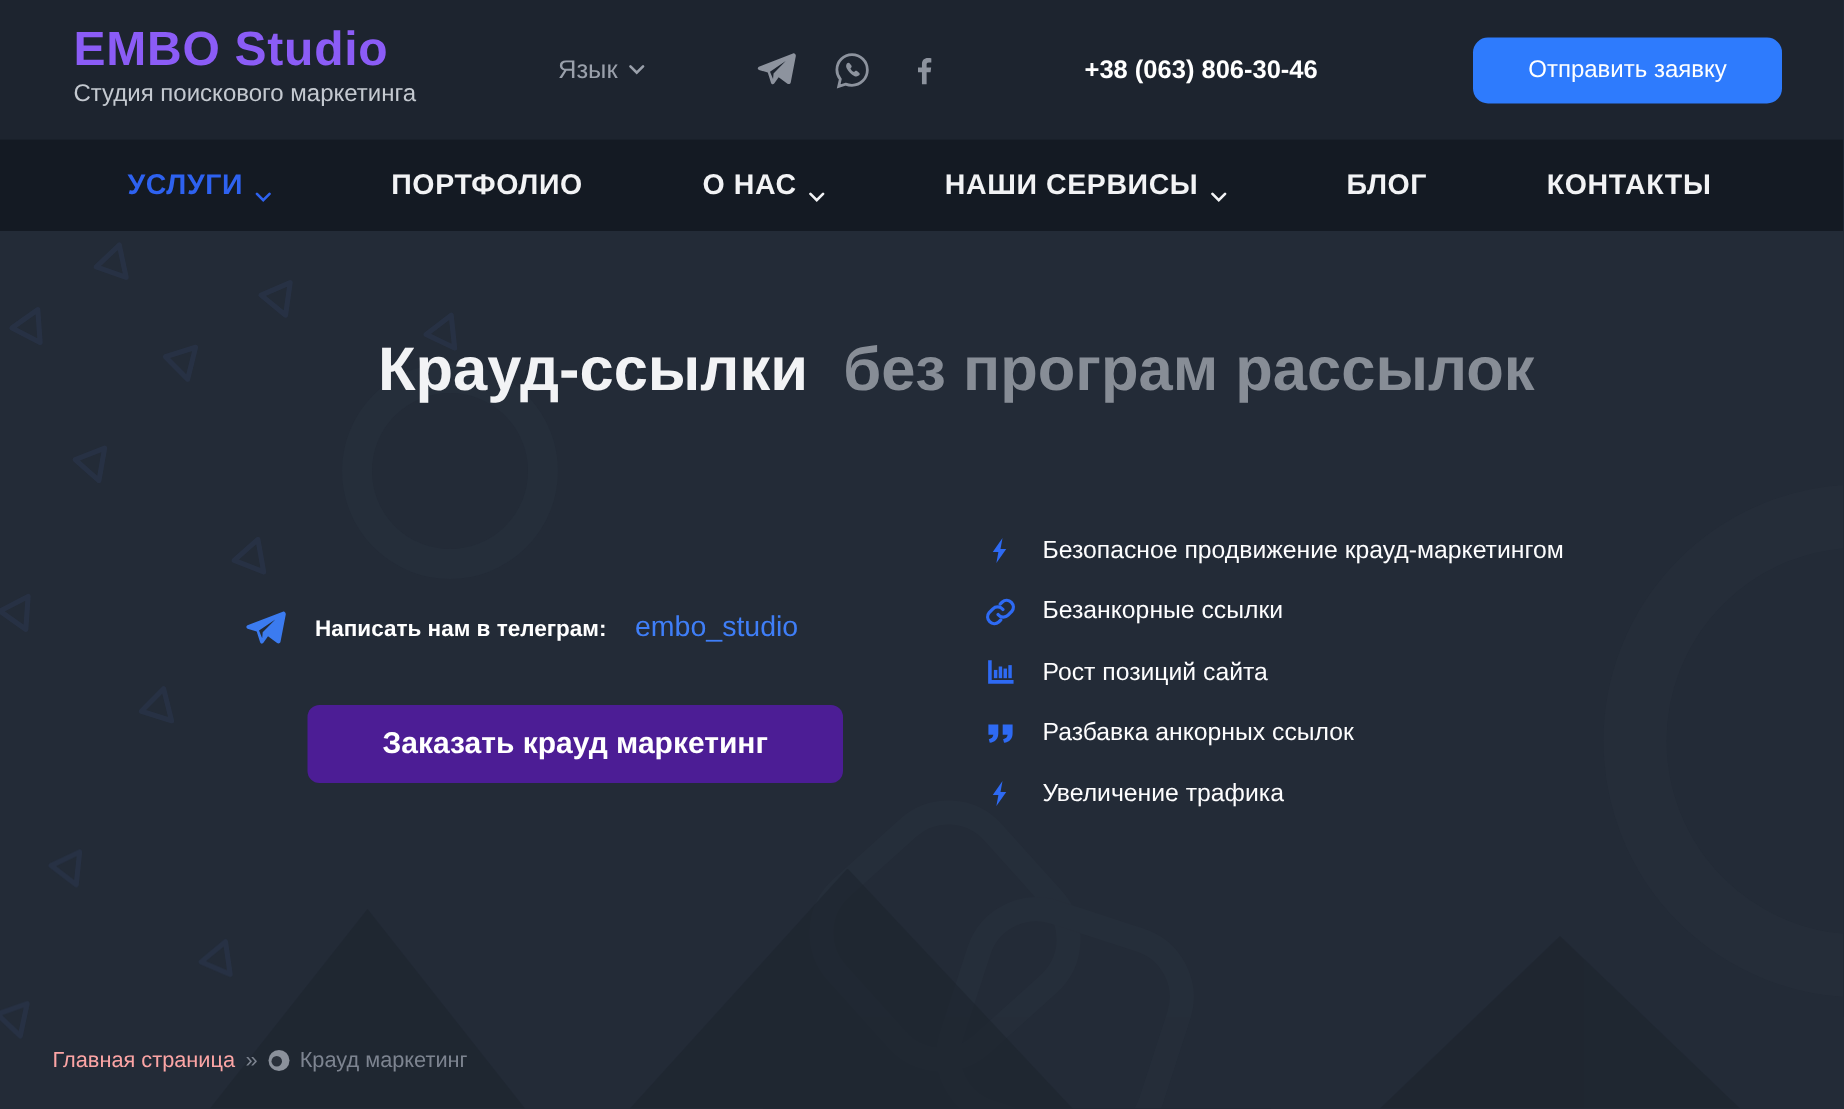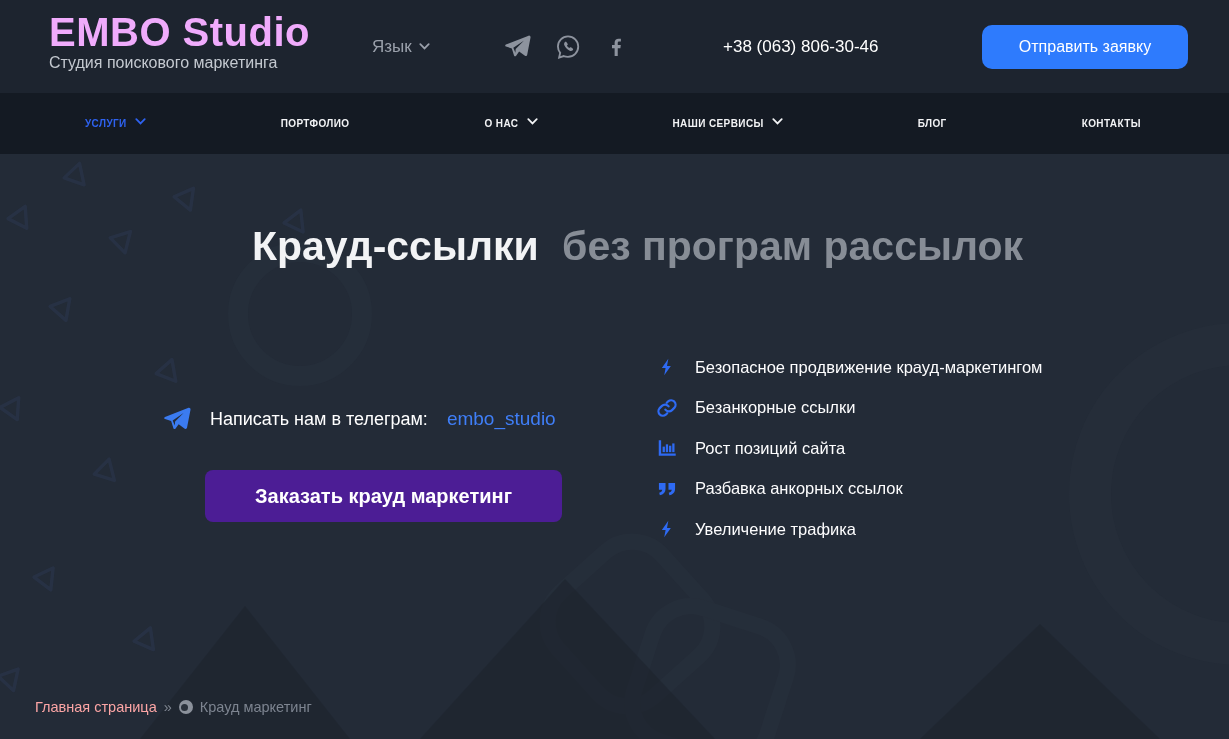--- a/index.html
+++ b/index.html
@@ -3,49 +3,49 @@
 <meta charset="utf-8">
 <style>
   * { margin:0; padding:0; box-sizing:border-box; }
   html,body { background:#232b37; }
   body { font-family:"Liberation Sans","DejaVu Sans",sans-serif; }
   .page { position:relative; width:1229px; height:739px; background:#232b37; overflow:hidden; }
 
   
   .topbar { position:absolute; left:0; top:0; width:1229px; height:93px; background:#1d242f; z-index:5; }
   .logo { position:absolute; left:49px; top:13px; cursor:pointer; }
-  .logo-title { color:#f0abfc; font-size:40px; font-weight:700; letter-spacing:.5px; line-height:38px; }
+  .logo-title { color:#8b5cf6; font-size:32px; font-weight:700; letter-spacing:.5px; line-height:38px; }
   .logo-sub { color:#c4c9d0; font-size:16px; line-height:20px; margin-top:2px; }
   .lang { position:absolute; left:372px; top:0; height:93px; display:flex; align-items:center; gap:7px;
           color:#9aa0ab; font-size:17px; font-weight:400; cursor:pointer;text-align:center; }
   .socials { position:absolute; left:504px; top:0; height:93px; display:flex; align-items:center; gap:24px; }
   .social-link { color:#8d939e; display:flex; align-items:center; cursor:pointer; text-decoration:none; }
   .phone { position:absolute; left:723px; top:0; height:93px; display:flex; align-items:center;
-           color:#ffffff; font-size:17px; font-weight:400; cursor:pointer; }
+           color:#ffffff; font-size:17px; font-weight:700; cursor:pointer; }
   .cta-blue { position:absolute; left:982px; top:25px; width:206px; height:44px; border:none; border-radius:10px;
               background:#2e7bfd; color:#fff; font-family:inherit; font-size:16px; font-weight:400; cursor:pointer; }
 
   
   .mainnav { position:absolute; left:0; top:93px; width:1229px; height:61px; background:#141a23; z-index:5;
              display:flex; align-items:center; justify-content:space-between; padding:0 88px 0 85px; }
-  .nav-item { display:flex; align-items:flex-start; gap:8px; color:#f2f3f5; font-size:10px; font-weight:700;
+  .nav-item { display:flex; align-items:flex-end; gap:8px; color:#f2f3f5; font-size:19px; font-weight:700;
               letter-spacing:.4px; cursor:pointer; white-space:nowrap; }
   .nav-item.active { color:#2e62f0; }
 
   
   .hero { position:absolute; left:0; top:154px; width:1229px; height:585px; }
   .decor { position:absolute; inset:0; pointer-events:none; }
   .hero-title { position:absolute; left:0; top:72px; width:100%; text-align:center; padding-left:46px;
                 font-size:41px; font-weight:700; line-height:1; white-space:nowrap; }
   .hero-title .t1 { color:#f2f3f5; }
   .hero-title .t2 { color:#878d96; margin-left:12px; }
 
   .tg-row { position:absolute; left:163px; top:251px; display:flex; align-items:center; gap:19px; }
   .tg-plane { color:#3b7bf0; display:flex; }
-  .tg-text { color:#ffffff; font-size:18px; font-weight:400; }
+  .tg-text { color:#ffffff; font-size:15px; font-weight:700; }
   .tg-handle { color:#3f7ef7; font-size:19px; font-weight:400; text-decoration:none; cursor:pointer; }
 
   .cta-green { position:absolute; left:205px; top:316px; width:357px; height:52px; border:none; border-radius:8px;
                background:#4c1d95; color:#fff; font-family:inherit; font-size:20px; font-weight:700; cursor:pointer; }
 
   .features { position:absolute; left:655px; top:201px; list-style:none; }
   .feature { display:flex; align-items:center; gap:16px; height:24px; margin-bottom:16.5px; }
   .f-ico { width:24px; display:flex; justify-content:center; color:#2e6af3; flex:none; }
   .f-label { color:#fdfdfe; font-size:16.5px; }
 

